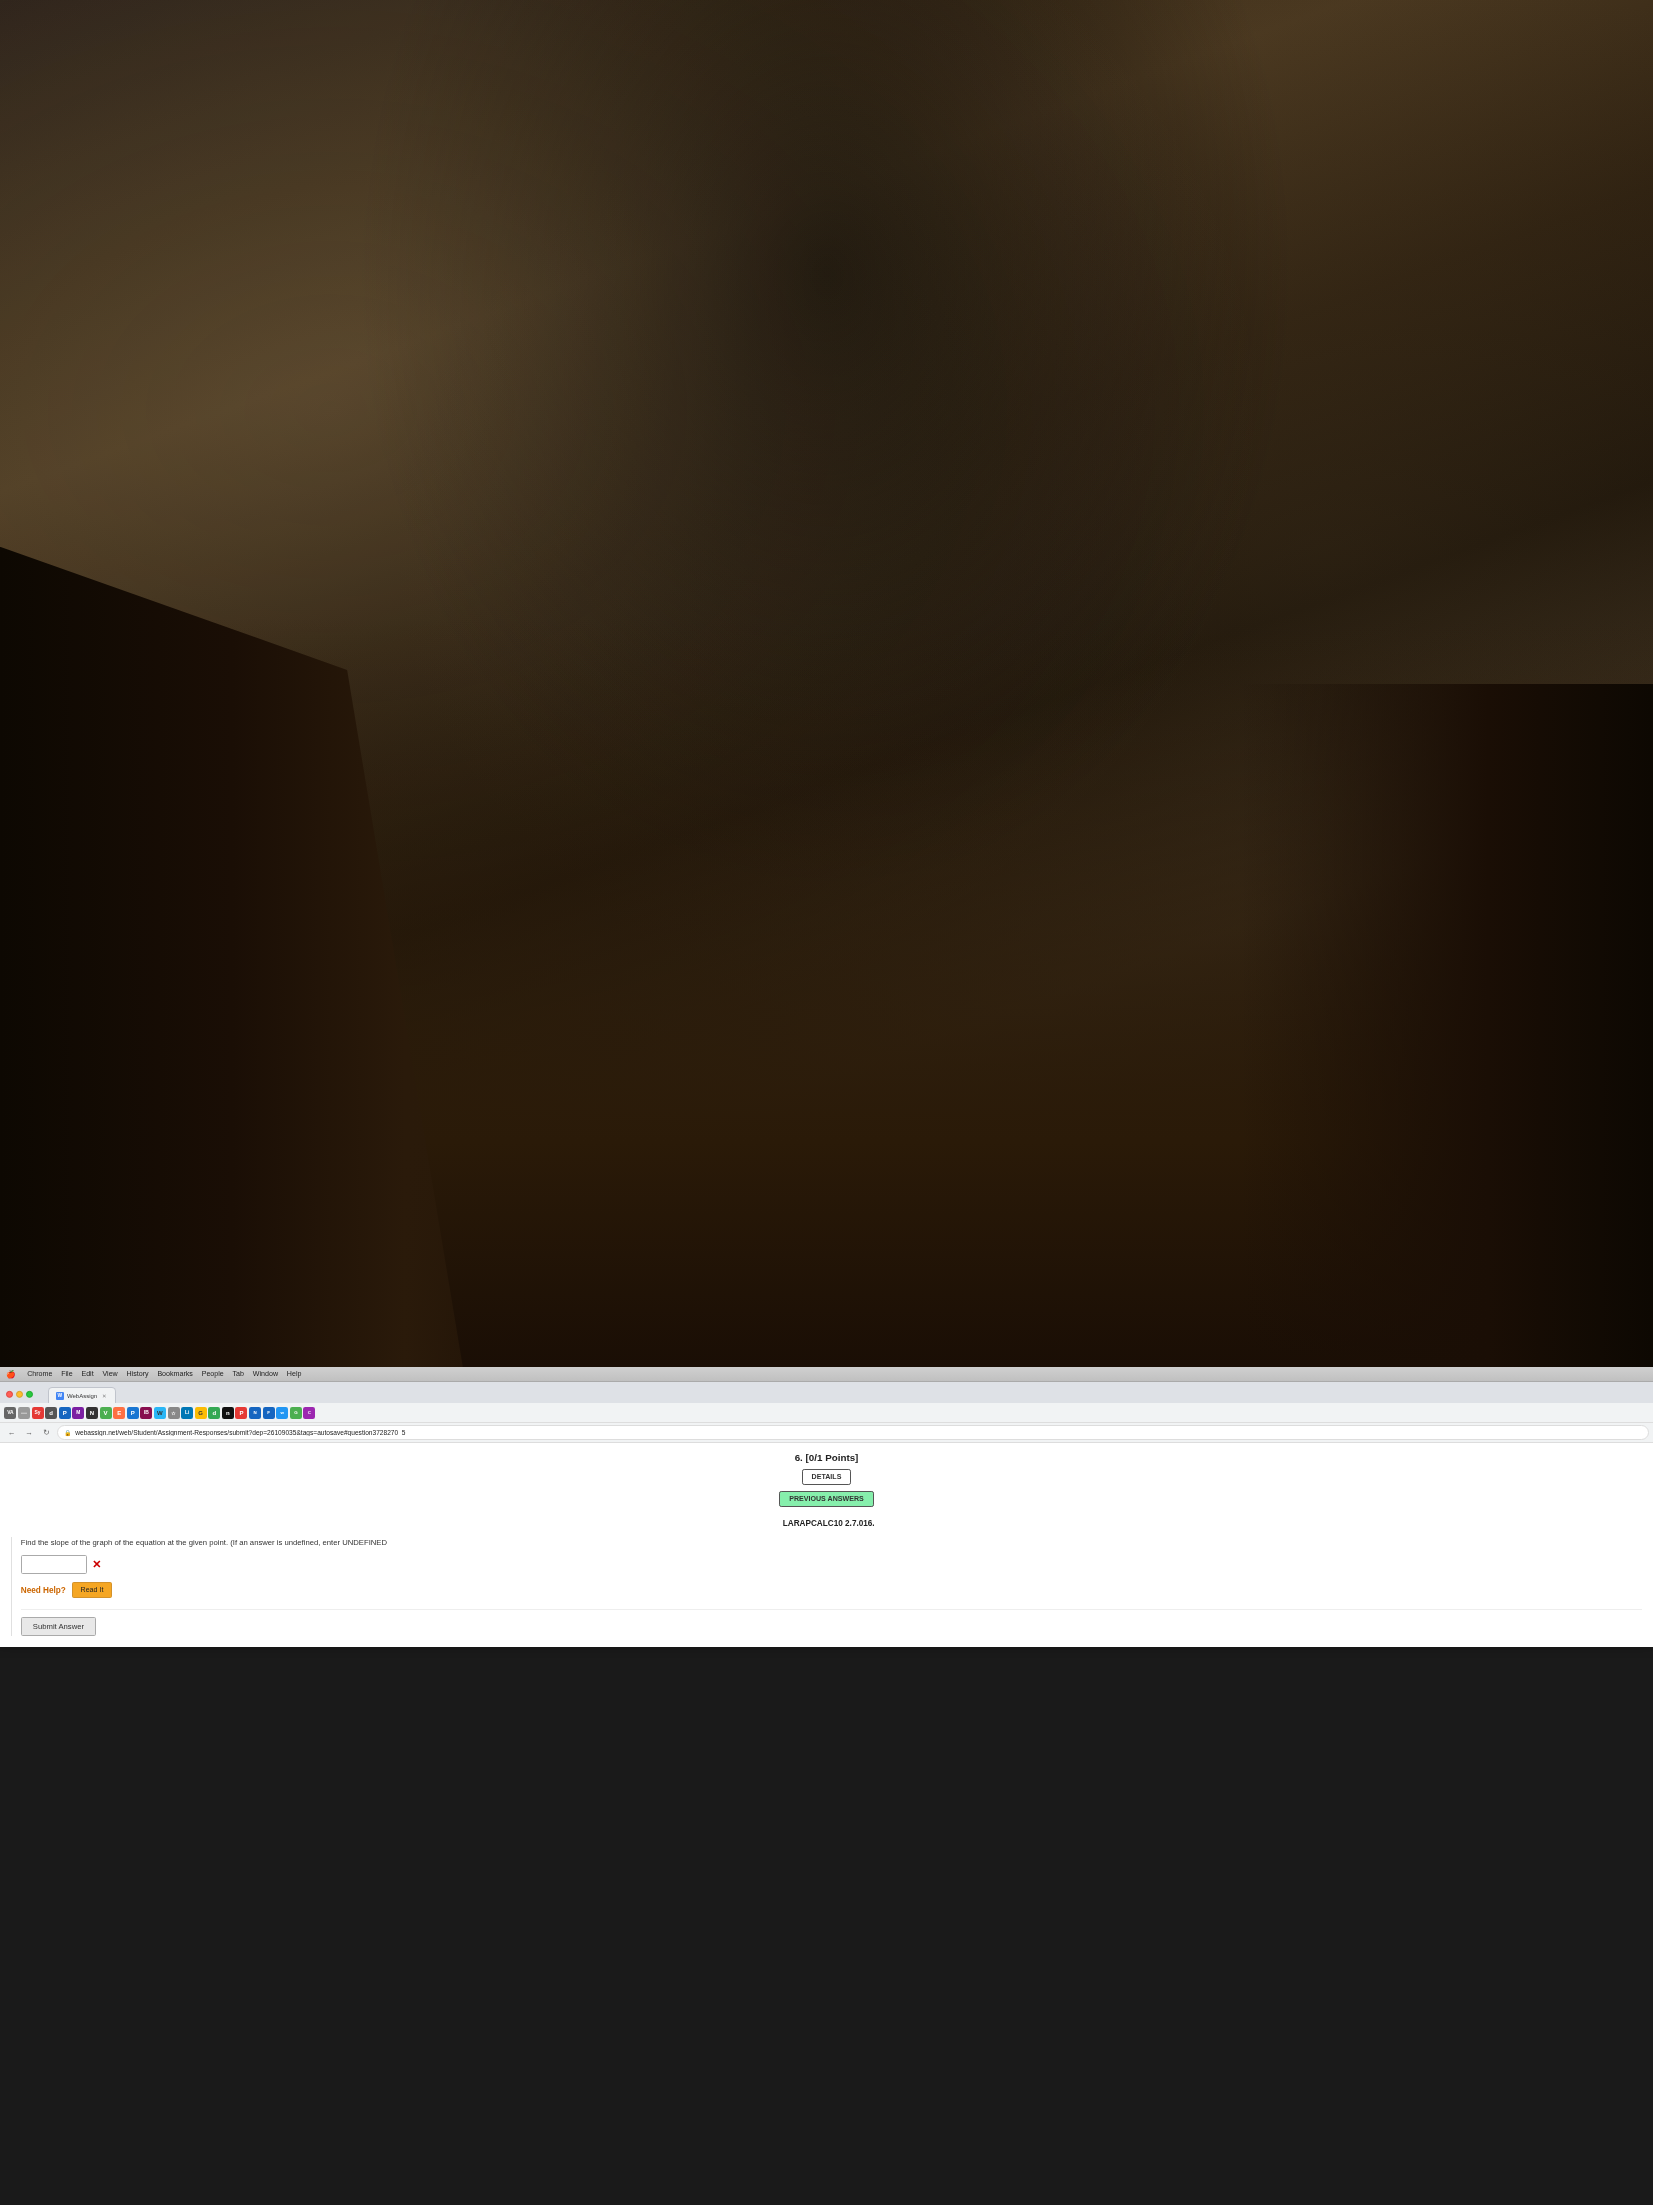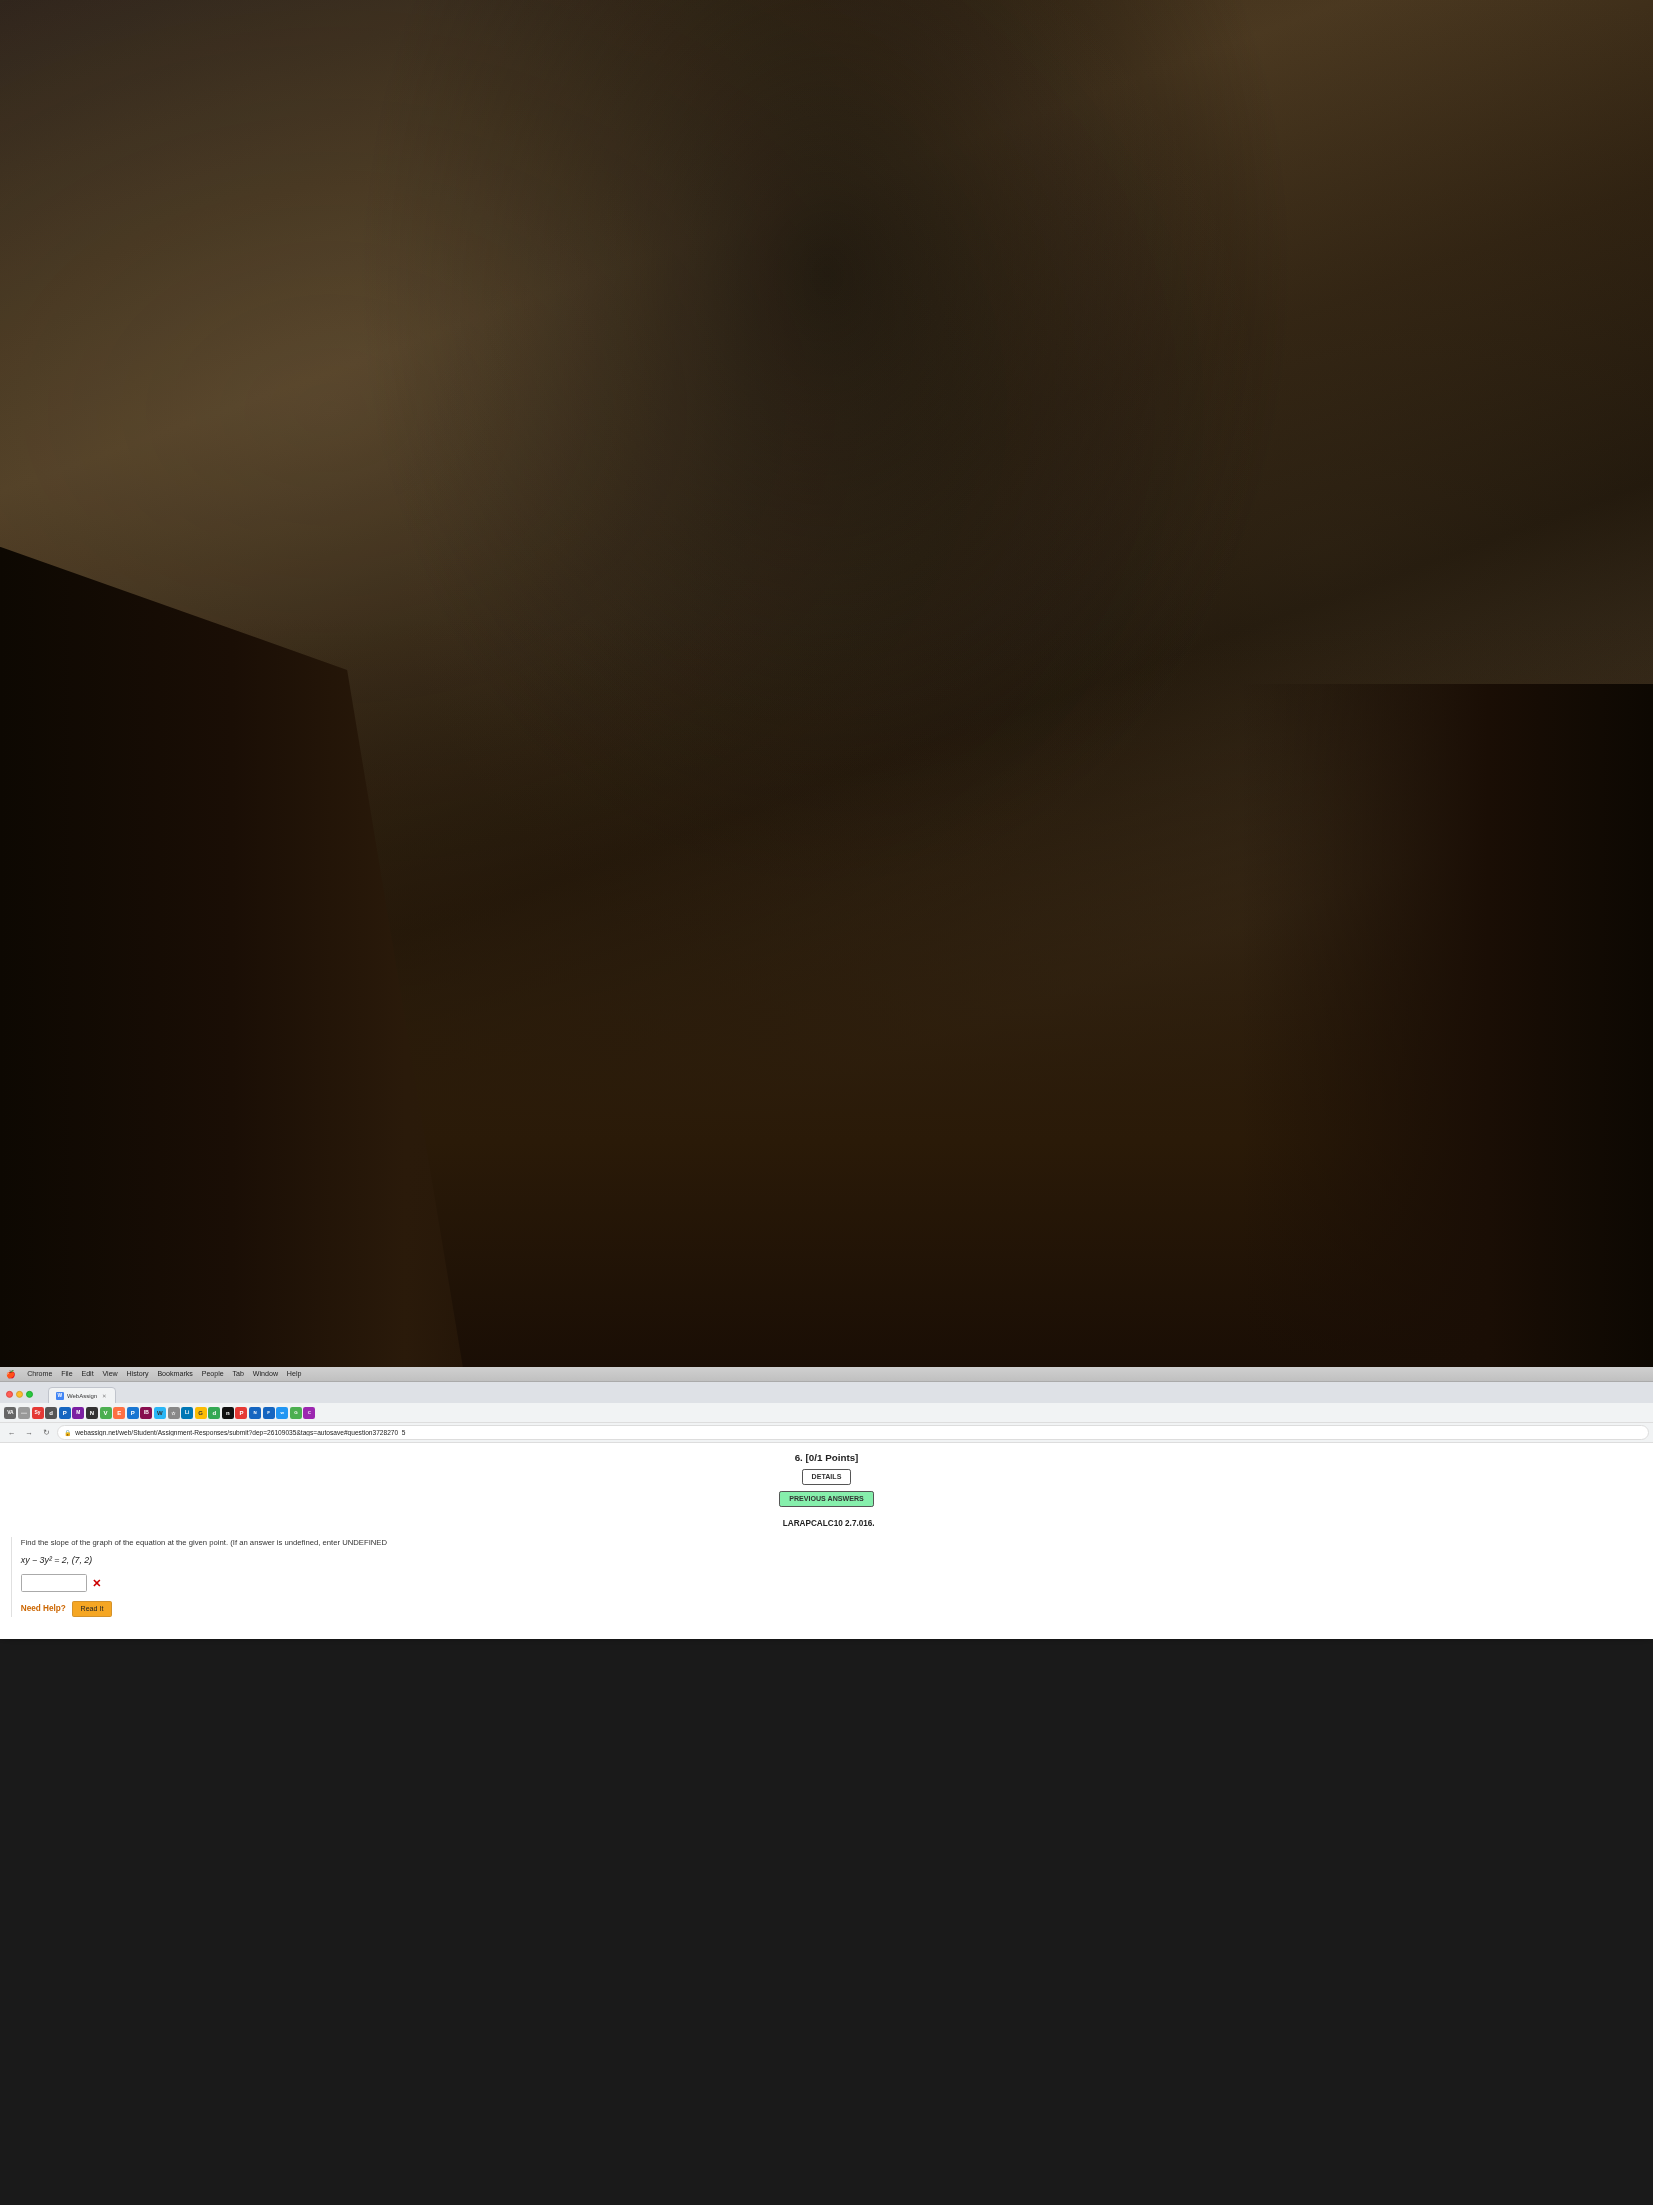--- a/index.html
+++ b/index.html
@@ -520,31 +520,31 @@
         <span>[0/1 Points]</span>
       </span>
       <button class="btn-details">DETAILS</button>
       <button class="btn-previous">PREVIOUS ANSWERS</button>
       <span class="course-label">LARAPCALC10 2.7.016.</span>
     </div>
 
     <div class="question-body">
       <p class="question-text">Find the slope of the graph of the equation at the given point. (If an answer is undefined, enter UNDEFINED</p>
 
-      <div class="equation-display">
-        <span>xy − 3y² = 2,   (7, 2)</span>
-      </div>
 
       <div class="answer-row">
         <input type="text" class="answer-input" value="" style="">
         <span class="wrong-icon">✕</span>
       </div>
 
       <div class="need-help-section">
         <span class="need-help-text">Need Help?</span>
         <button class="btn-read-it">Read It</button>
       </div>
 
+      <div class="submit-section">
+        <button class="btn-submit">Submit Answer</button>
+      </div>
     </div>
 
   </div>
 </div>
 
 
 </body></html>

